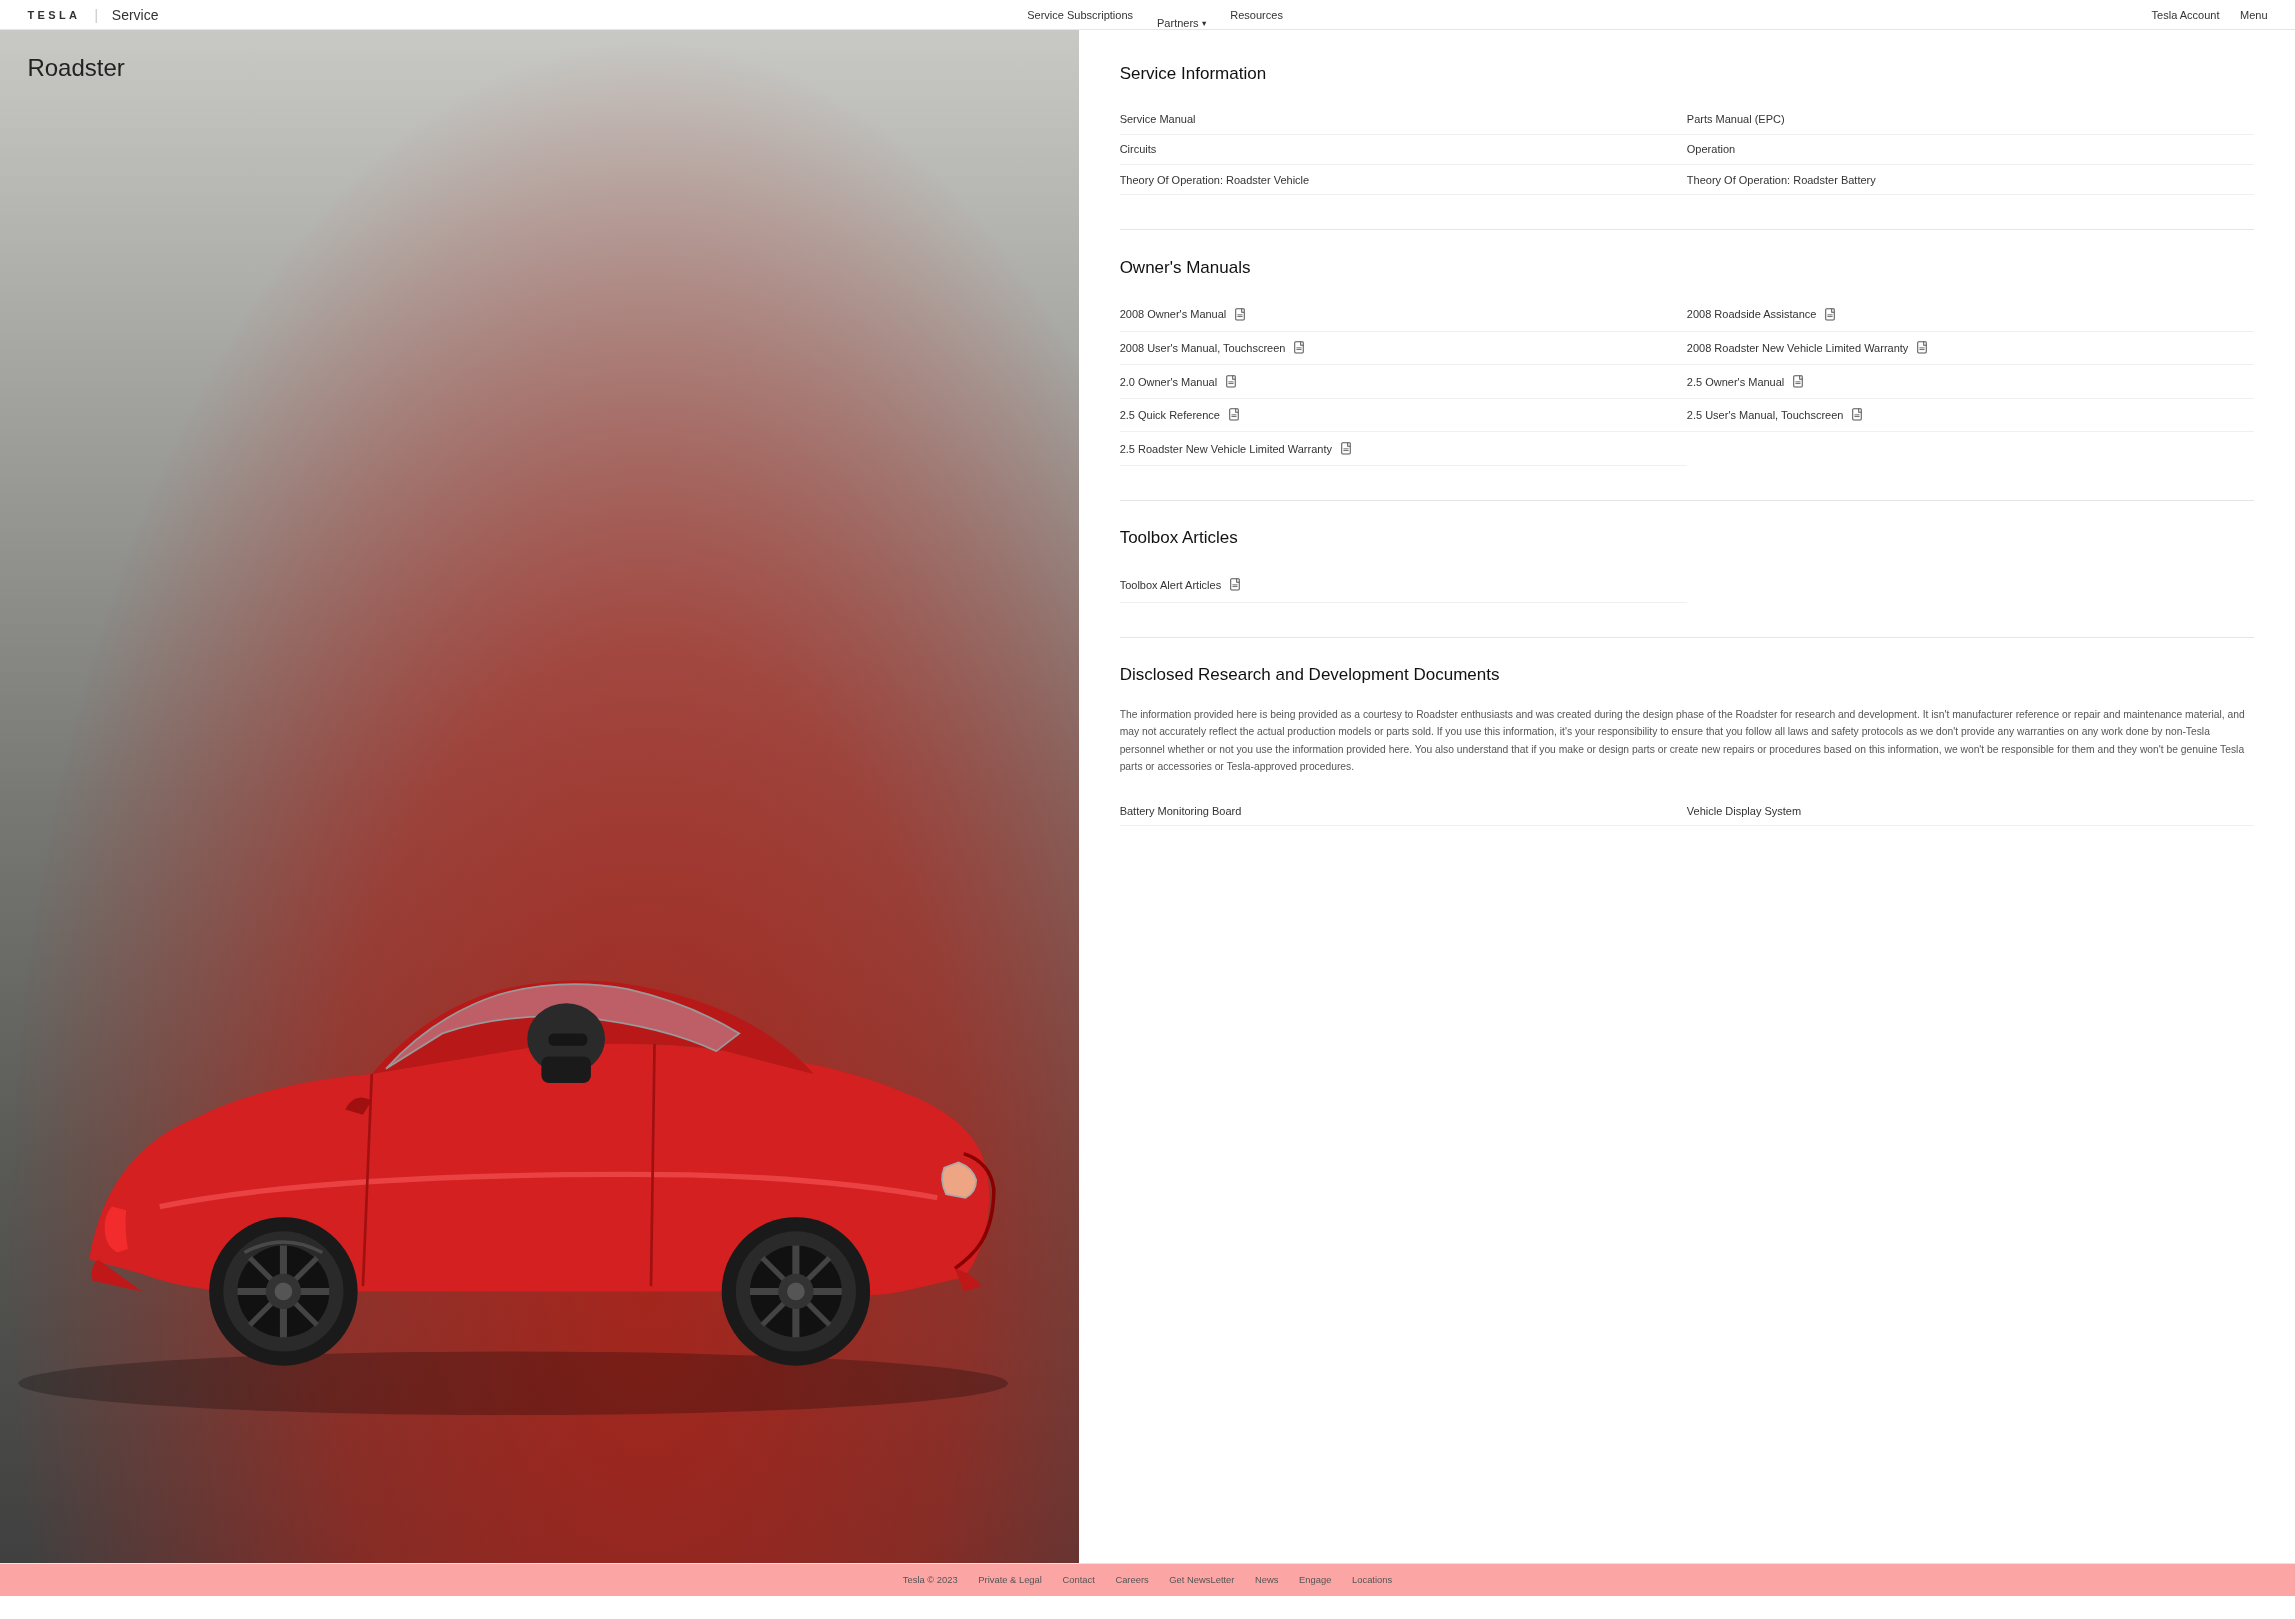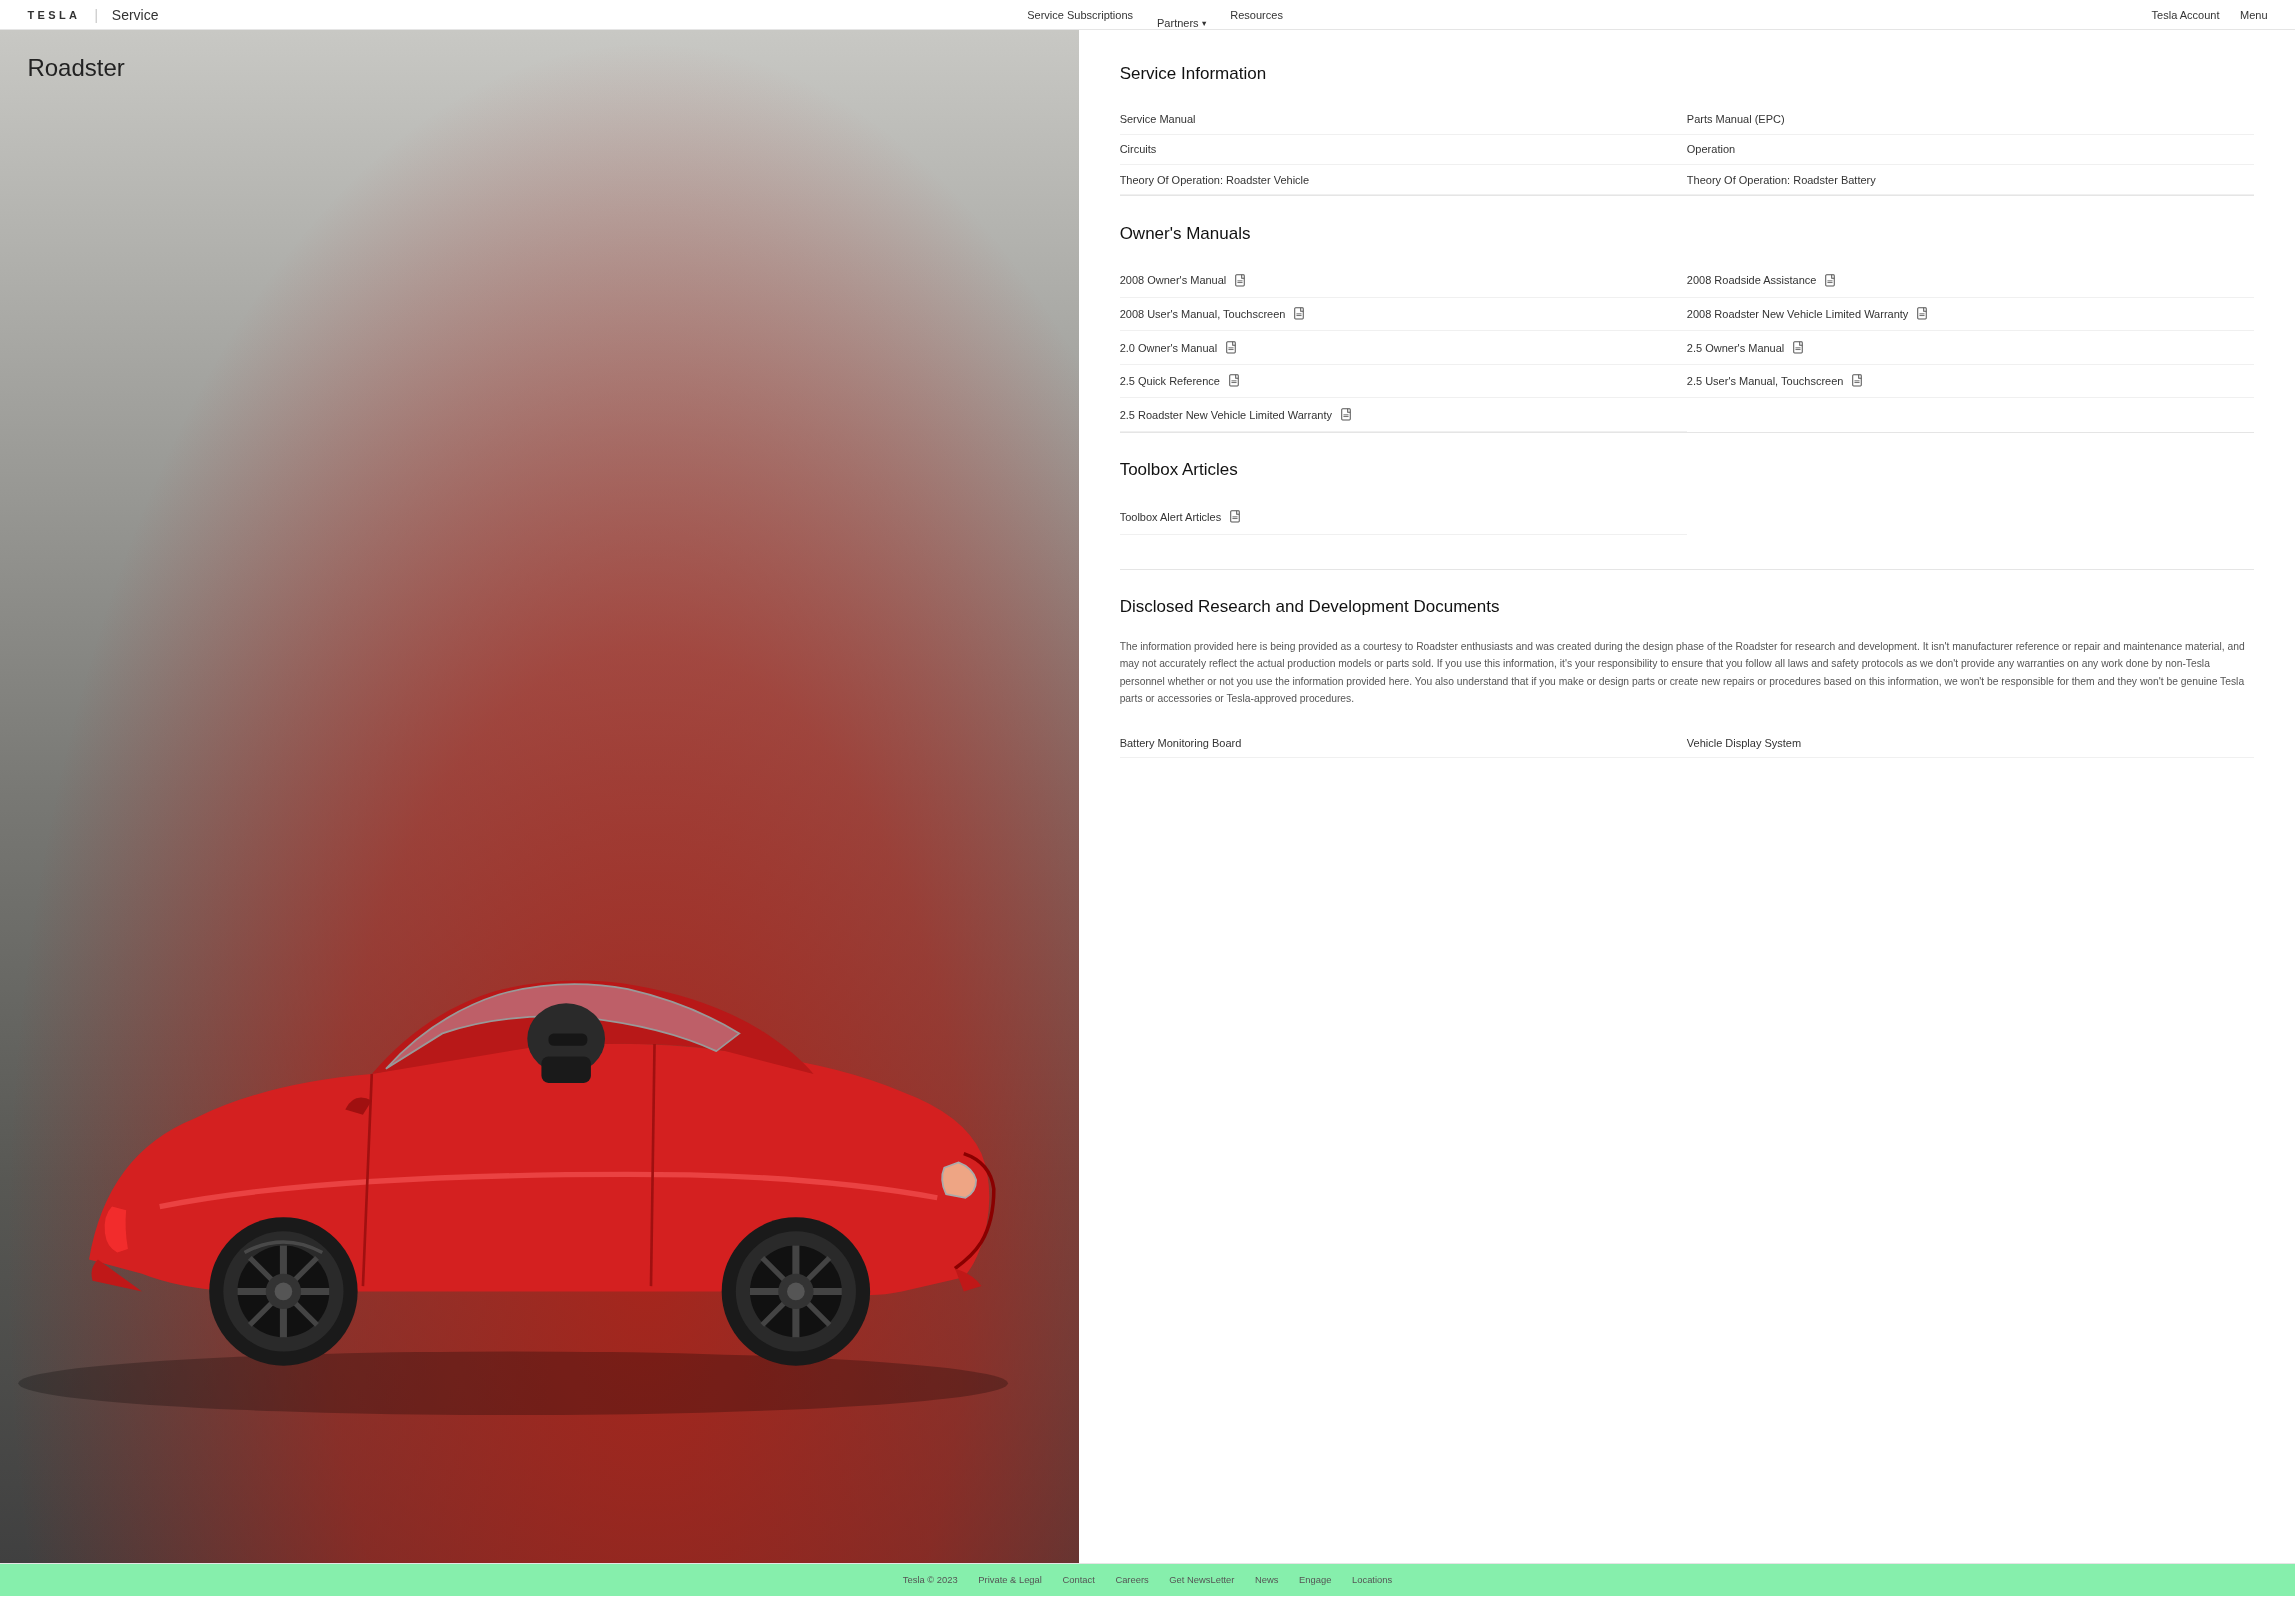--- a/index.html
+++ b/index.html
@@ -64,20 +64,21 @@
       font-size: 17px;
       font-weight: 400;
       margin-bottom: 20.6px;
       color: #111;
     }
 
     .link-grid {
       display: grid;
       grid-template-columns: 1fr 1fr;
       gap: 0;
+      margin-bottom: 34px;
     }
     .link-item {
       display: flex;
       align-items: center;
       gap: 6.9px;
       padding: 8.6px 0;
       border-bottom: 0.9px solid #f0f0f0;
       cursor: pointer;
       text-decoration: none;
       color: #333;
@@ -104,21 +105,21 @@
 
     .rnd-description {
       font-size: 10.3px;
       line-height: 1.7;
       color: #555;
       margin-bottom: 20.6px;
     }
 
     
     .footer {
-      background: #86efac;
+      background: #fca5a5;
       border-top: 0.9px solid #e5e5e5;
       padding: 10.3px 27.4px;
       display: flex;
       align-items: center;
       justify-content: center;
       gap: 20.6px;
       flex-wrap: wrap;
     }
     .footer a { font-size: 9.4px; color: #555; text-decoration: none; }
     .footer-copy { font-size: 9.4px; color: #555; }

